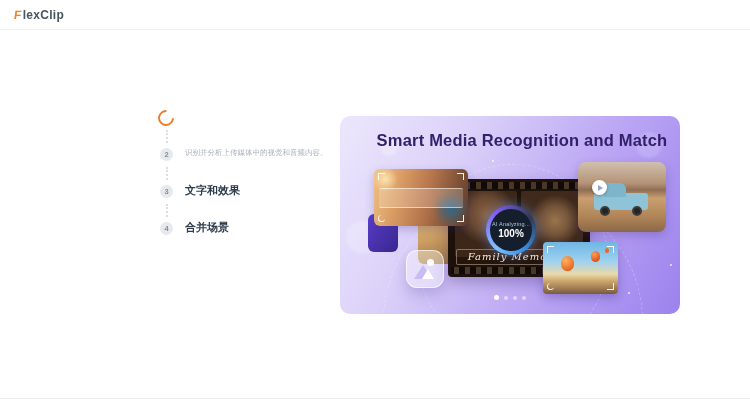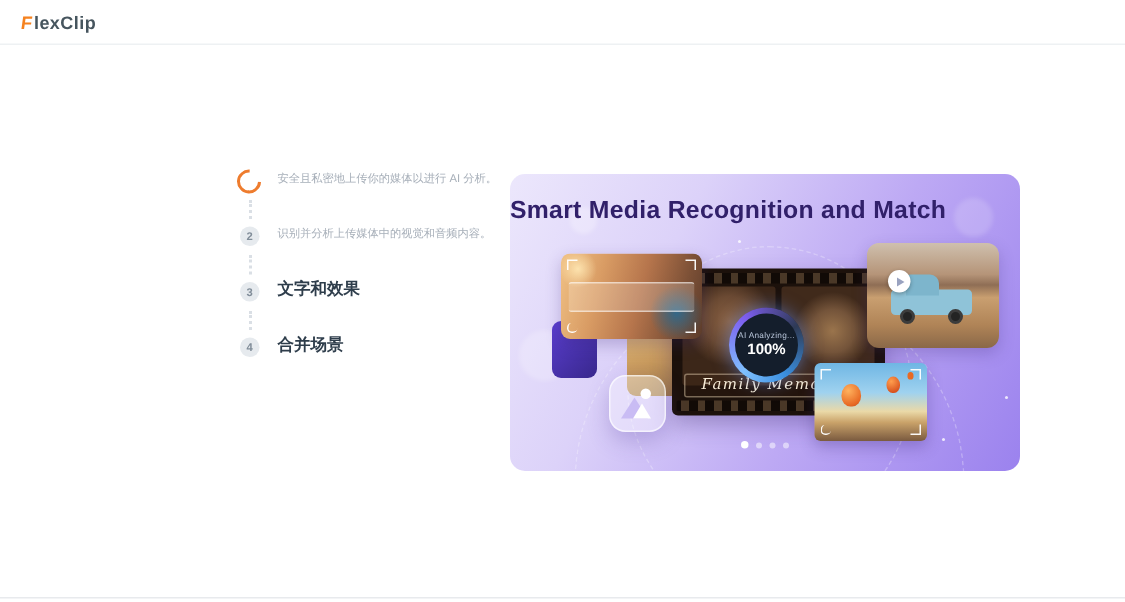--- a/index.html
+++ b/index.html
@@ -25,22 +25,22 @@
   .spinner { left:0; width:16px; height:16px; border:2px solid #ee7c2e; border-radius:50%;
     border-top-color:transparent; transform:rotate(48deg); }
   .numbadge { left:2px; top:1px; width:13px; height:13px; border-radius:50%; background:#e6eaee;
     color:#818d99; font-size:7.5px; font-weight:700; display:flex; align-items:center; justify-content:center; }
   .step-title { font-size:11px; font-weight:700; color:#2e3d4b; line-height:13px; }
   .step-desc { font-size:7.5px; color:#a7afb9; line-height:11px; margin-top:3px; }
 
   
   .promo-card { position:absolute; left:340px; top:116px; width:340px; height:198px; border-radius:10px;
     overflow:hidden; background:linear-gradient(118deg,#ece7fc 0%,#dcd2f9 30%,#bda9f4 62%,#9b82ee 100%); }
-  .promo-card h2 { margin-top:15px; font-size:16.5px; font-weight:800;
-    color:#31206a; letter-spacing:.2px; position:relative; z-index:8; }
+  .promo-card h2 { margin-top:15px; text-align:center; font-size:16.5px; font-weight:800;
+    color:#31206a; letter-spacing:.2px; position:relative; z-index:8;padding-left:24px; }
 
   .arc { position:absolute; border:1px dashed rgba(255,255,255,.6); border-radius:50%; opacity:.45; z-index:0; }
   .arc1 { width:190px; height:190px; left:78px; top:48px; }
   .arc2 { width:260px; height:260px; left:43px; top:75px; }
   .bokeh { position:absolute; border-radius:50%; background:rgba(255,255,255,.22); filter:blur(1.5px); z-index:0; }
   .bokeh1 { width:34px; height:34px; left:6px; top:104px; }
   .bokeh2 { width:18px; height:18px; left:40px; top:22px; background:rgba(255,255,255,.28); }
   .bokeh3 { width:26px; height:26px; left:296px; top:16px; background:rgba(255,255,255,.16); }
   .sparkle { position:absolute; border-radius:50%; background:rgba(255,255,255,.8); z-index:1; }
   .sp1 { width:3px; height:3px; left:316px; top:70px; }
@@ -136,21 +136,20 @@
 <header class="nav">
   <div class="logo">
     <span class="mark">F</span><span>lexClip</span>
   </div>
 </header>
 
 <section class="progress-panel">
   <ol class="steps">
     <li class="step">
       <span class="step-icon spinner"></span>
-      <div class="step-desc">安全且私密地上传你的媒体以进行 AI 分析。</div>
     </li>
     <li class="step">
       <span class="step-icon numbadge">2</span>
       <div class="step-desc">识别并分析上传媒体中的视觉和音频内容。</div>
     </li>
     <li class="step">
       <span class="step-icon numbadge">3</span>
       <div class="step-title">文字和效果</div>
     </li>
     <li class="step">

